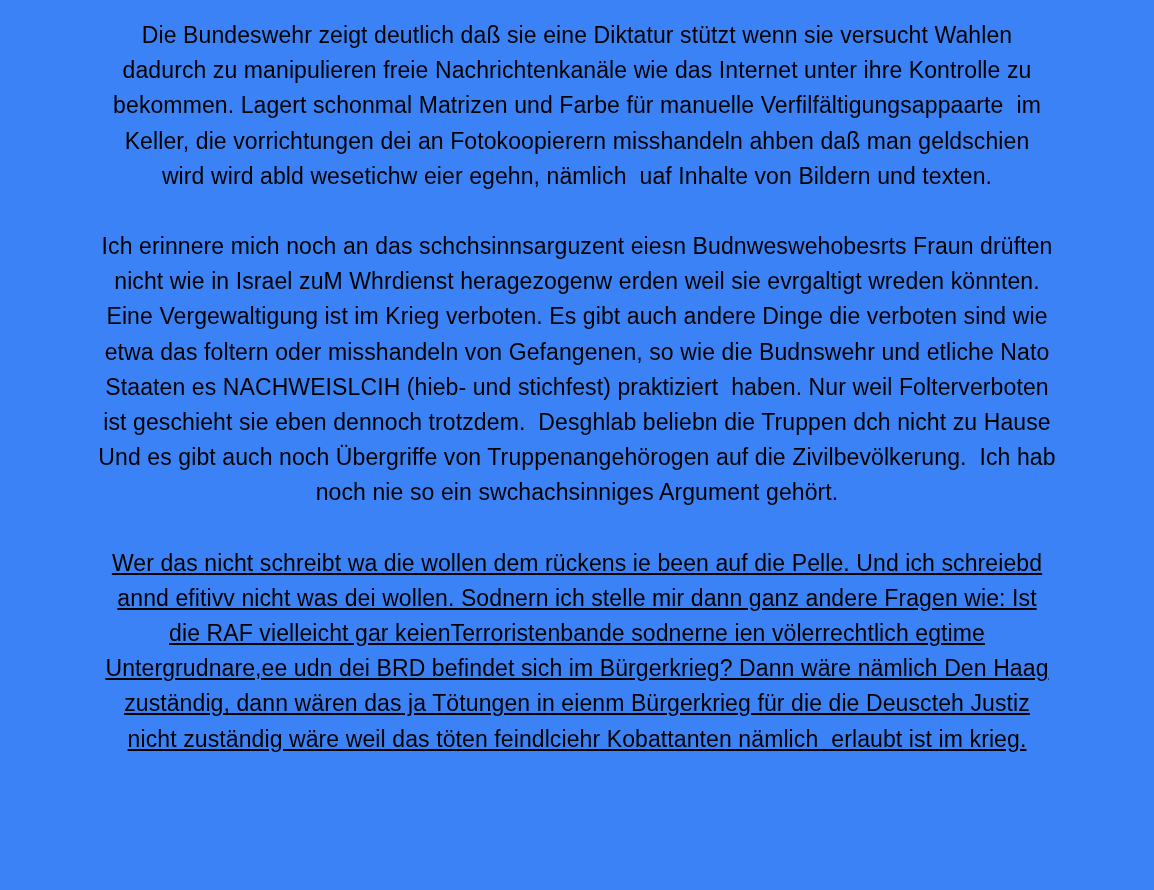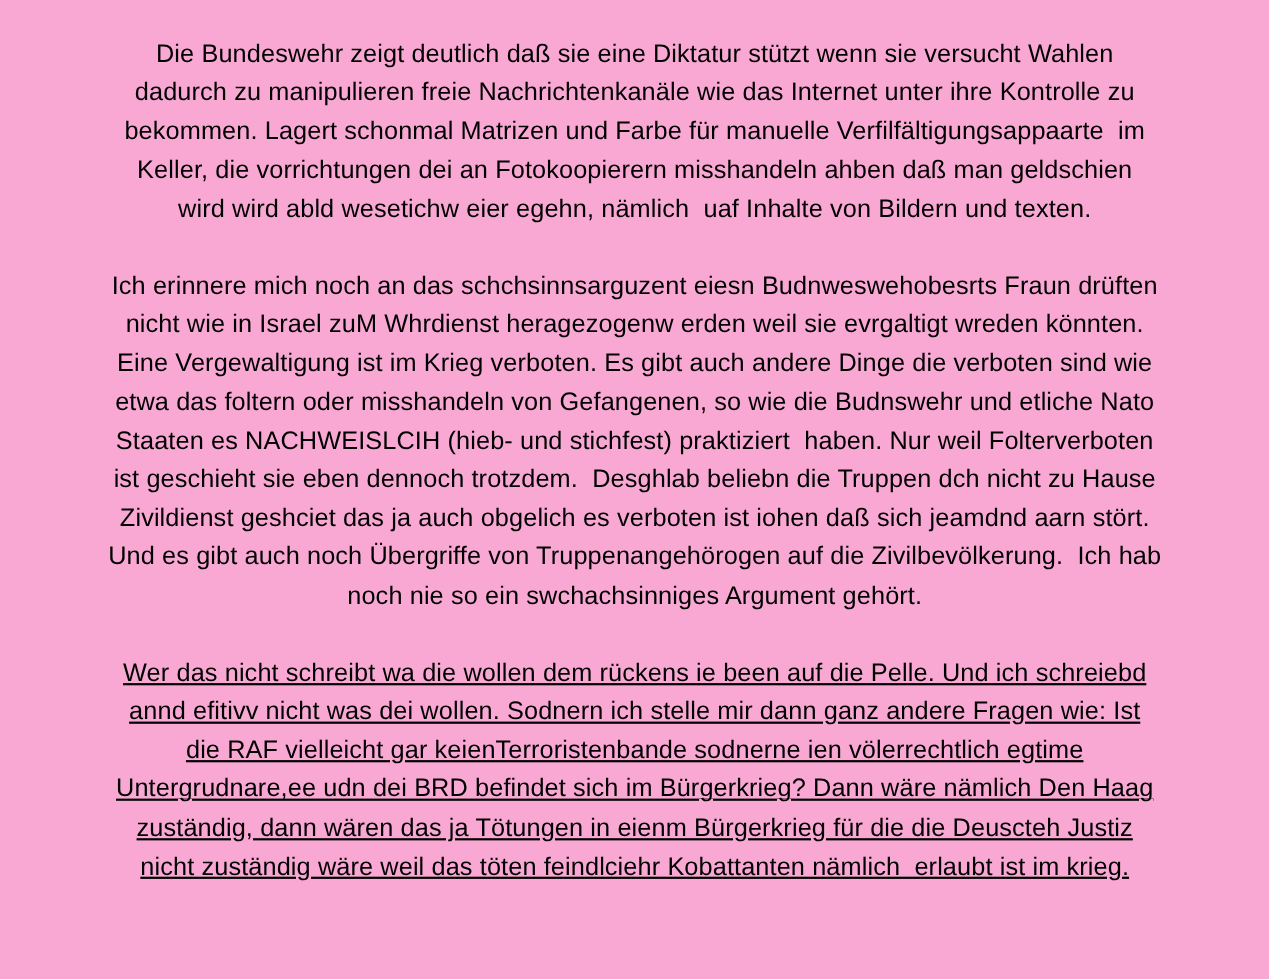--- a/index.html
+++ b/index.html
@@ -3,23 +3,23 @@
 <meta charset="utf-8">
 <style>
   html, body {
     margin: 0;
     padding: 0;
     background: #ffffff;
   }
   .page {
     width: 1154px;
     height: 890px;
-    background: #f9a8d4;
+    background: #3b82f6;
     box-sizing: border-box;
-    padding-top: 31px;
+    padding-top: 18px;
     overflow: hidden;
     font-family: "Liberation Sans", "DejaVu Sans", sans-serif;
   }
   .doc-text {
     width: 100%;
     color: #000000;
   }
   .paragraph {
     margin: 0 0 35px 0;
   }
@@ -49,21 +49,20 @@
         <div class="text-line">Keller, die vorrichtungen dei an Fotokoopierern misshandeln ahben daß man geldschien</div>
         <div class="text-line">wird wird abld wesetichw eier egehn, nämlich  uaf Inhalte von Bildern und texten.</div>
       </div>
       <div class="paragraph">
         <div class="text-line">Ich erinnere mich noch an das schchsinnsarguzent eiesn Budnweswehobesrts Fraun drüften</div>
         <div class="text-line">nicht wie in Israel zuM Whrdienst heragezogenw erden weil sie evrgaltigt wreden könnten.</div>
         <div class="text-line">Eine Vergewaltigung ist im Krieg verboten. Es gibt auch andere Dinge die verboten sind wie</div>
         <div class="text-line">etwa das foltern oder misshandeln von Gefangenen, so wie die Budnswehr und etliche Nato</div>
         <div class="text-line">Staaten es NACHWEISLCIH (hieb- und stichfest) praktiziert  haben. Nur weil Folterverboten</div>
         <div class="text-line">ist geschieht sie eben dennoch trotzdem.  Desghlab beliebn die Truppen dch nicht zu Hause</div>
-        <div class="text-line">Zivildienst geshciet das ja auch obgelich es verboten ist iohen daß sich jeamdnd aarn stört.</div>
         <div class="text-line">Und es gibt auch noch Übergriffe von Truppenangehörogen auf die Zivilbevölkerung.  Ich hab</div>
         <div class="text-line">noch nie so ein swchachsinniges Argument gehört.</div>
       </div>
       <div class="paragraph">
         <div class="text-line">Wer das nicht schreibt wa die wollen dem rückens ie been auf die Pelle. Und ich schreiebd</div>
         <div class="text-line">annd efitivv nicht was dei wollen. Sodnern ich stelle mir dann ganz andere Fragen wie: Ist</div>
         <div class="text-line">die RAF vielleicht gar keienTerroristenbande sodnerne ien völerrechtlich egtime</div>
         <div class="text-line">Untergrudnare,ee udn dei BRD befindet sich im Bürgerkrieg? Dann wäre nämlich Den Haag</div>
         <div class="text-line">zuständig, dann wären das ja Tötungen in eienm Bürgerkrieg für die die Deuscteh Justiz</div>
         <div class="text-line">nicht zuständig wäre weil das töten feindlciehr Kobattanten nämlich  erlaubt ist im krieg.</div>

